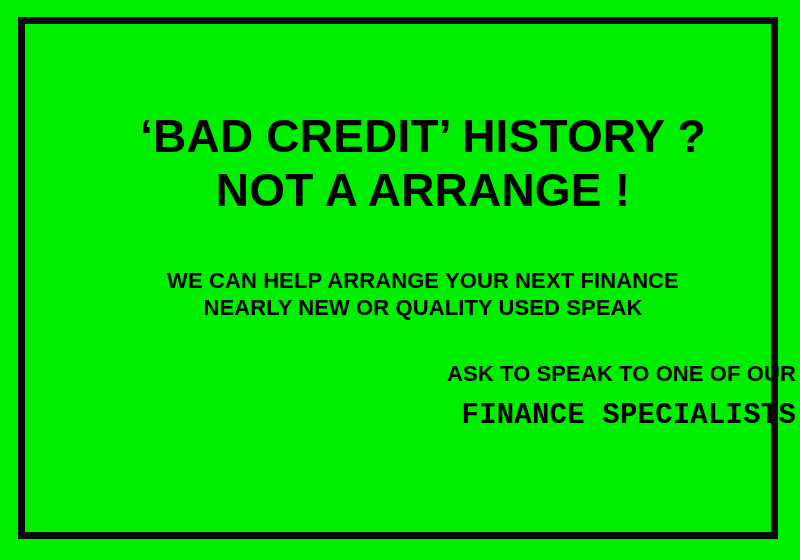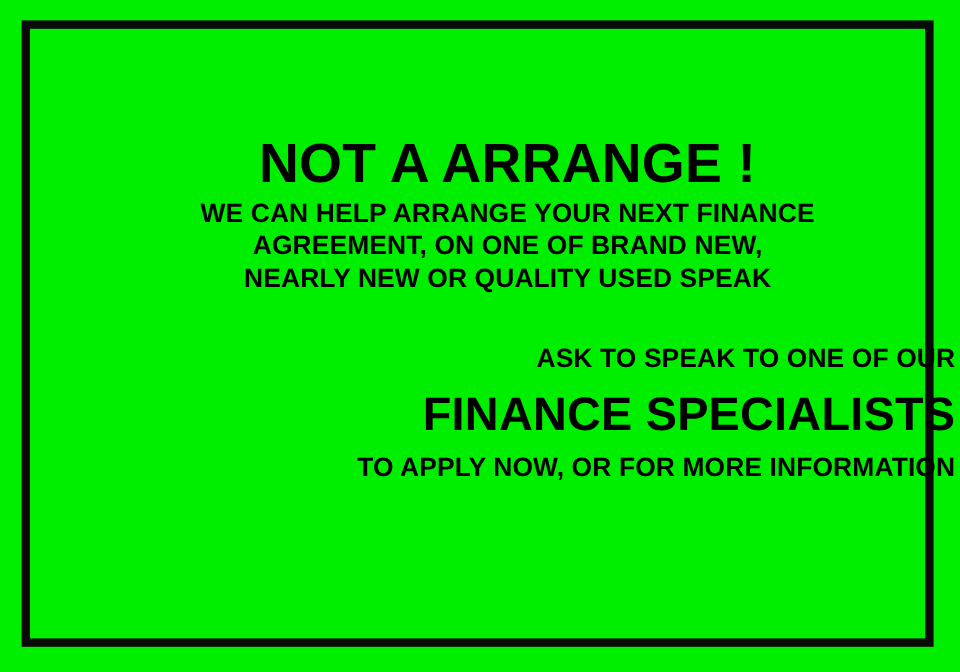--- a/index.html
+++ b/index.html
@@ -54,20 +54,21 @@
 
   .headline-line {
     font-size: 46px;
     font-weight: bold;
     line-height: 1.17;
     letter-spacing: 0.2px;
     white-space: nowrap;
   }
 
   .body-block {
+    margin-top: 49px;
     width: 100%;
   }
 
   .body-line {
     font-size: 22px;
     font-weight: bold;
     line-height: 1.24;
     letter-spacing: 0.1px;
     white-space: nowrap;
   }
@@ -80,55 +81,55 @@
 
   .cta-lead {
     font-size: 22px;
     font-weight: bold;
     line-height: 1.2;
     letter-spacing: 0.1px;
     white-space: nowrap;
   }
 
   .cta-emphasis {
-    font-size: 39px;
+    font-size: 29px;
     font-weight: bold;
     line-height: 1.22;
     letter-spacing: 0.2px;
     margin-top: 10px;
     white-space: nowrap;
+    font-family: Liberation Mono, monospace;
   }
 
   .cta-closing {
     font-size: 22px;
     font-weight: bold;
     line-height: 1.2;
     letter-spacing: 0.1px;
     margin-top: 7px;
     white-space: nowrap;
   }
 </style>
 </head>
 <body>
 
 <div class="poster">
   <div class="poster-frame">
     <div class="poster-content">
 
       <div class="headline-block">
+        <div class="headline-line">‘BAD CREDIT’ HISTORY ?</div>
         <div class="headline-line">NOT A ARRANGE !</div>
       </div>
 
       <div class="body-block">
         <div class="body-line">WE CAN HELP ARRANGE YOUR NEXT FINANCE</div>
-        <div class="body-line">AGREEMENT, ON ONE OF BRAND NEW,</div>
         <div class="body-line">NEARLY NEW OR QUALITY USED SPEAK</div>
       </div>
 
       <div class="cta-block">
         <div class="cta-lead">ASK TO SPEAK TO ONE OF OUR</div>
         <div class="cta-emphasis">FINANCE SPECIALISTS</div>
-        <div class="cta-closing">TO APPLY NOW, OR FOR MORE INFORMATION</div>
       </div>
 
     </div>
   </div>
 </div>
 
 </body></html>

